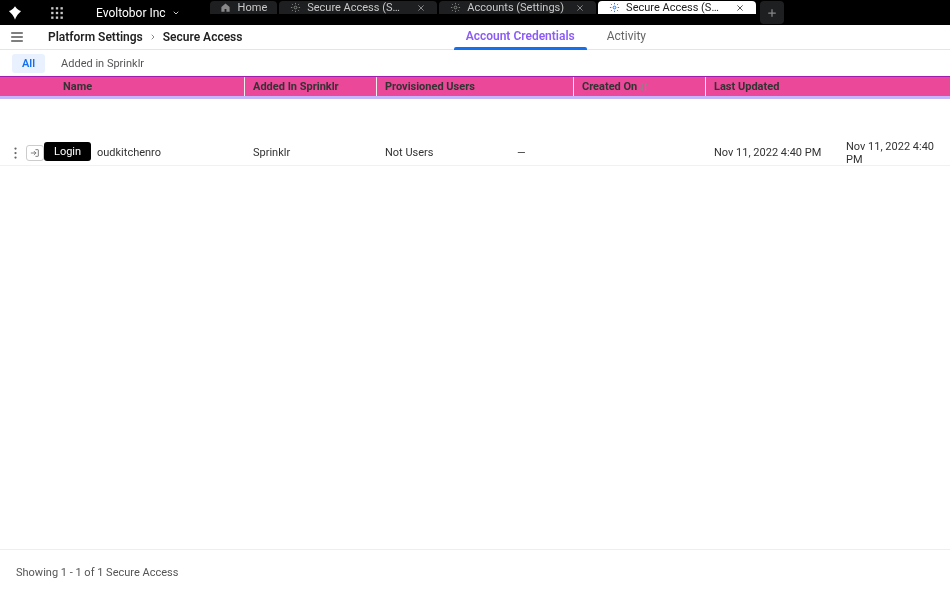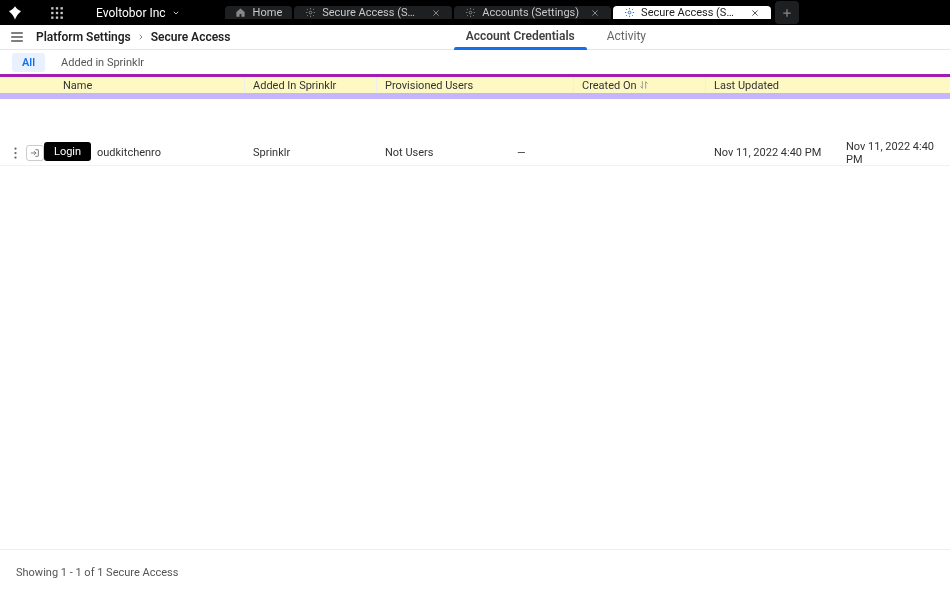--- a/index.html
+++ b/index.html
@@ -2,46 +2,46 @@
 <html><head>
 <meta charset="utf-8">
 <style>
   * { box-sizing: border-box; margin: 0; padding: 0; }
   html, body { width: 950px; height: 594px; font-family: -apple-system, BlinkMacSystemFont, "Segoe UI", Roboto, Arial, sans-serif; font-size: 12px; color: #222; background: #fff; overflow: hidden; }
   
   .topbar { height: 25px; background: #000; display: flex; align-items: center; padding: 0 2px; gap: 16px; }
   .logo { width: 26px; height: 25px; display:flex; align-items:center; justify-content:center; }
   .grid-launcher { width: 26px; height: 25px; display:flex; align-items:center; justify-content:center; cursor:pointer; }
   .org { color:#fff; font-size:12px; display:flex; align-items:center; gap:6px; padding:0 10px; cursor:pointer; }
-  .tabs { display:flex; align-items:center; height:23px; gap:2px; margin-left:19px; }
+  .tabs { display:flex; align-items:flex-start; height:23px; gap:2px; margin-left:4px; }
   .tab { display:flex; align-items:center; gap:6px; padding:0 10px; border-radius:4px 4px 0 0; color:#c9c9c9; font-size:11px; cursor:pointer; position:relative; }
   .tab.inactive { background:#1d1f21; }
   .tab.active { background:#fff; color:#222; }
   .tab .tab-icon { width:12px; height:12px; display:flex; align-items:center; justify-content:center; }
   .tab .close { margin-left:4px; width:12px; height:12px; display:flex; align-items:center; justify-content:center; color:#888; cursor:pointer; }
   .tab.active .close { color:#555; }
   .add-tab { width:24px; height:23px; display:flex; align-items:center; justify-content:center; color:#888; cursor:pointer; background:#1d1f21; border-radius:4px; margin-left:2px;}
   
   .headerrow { height:25px; border-bottom:1px solid #e5e5e5; display:flex; align-items:stretch; }
   .left-head { display:flex; align-items:center; gap:10px; padding-left:8px; }
   .hamburger { width:18px; height:18px; display:flex; align-items:center; justify-content:center; cursor:pointer; color:#555; }
-  .breadcrumbs { display:flex; align-items:center; gap:6px; font-size:12px; font-weight:600; color:#222; }
+  .breadcrumbs { display:flex; align-items:center; gap:6px; font-size:12px; font-weight:600; color:#222;margin-left:12px; }
   .breadcrumbs .crumb1 { font-weight:600; }
   .breadcrumbs .crumb2 { font-weight:600; }
   .chev { color:#888; font-size:10px; }
   .subtabs { margin-left:auto; display:flex; height:100%; align-items:flex-end; gap:24px; padding-right:300px; }
   .subtab { font-size:12px; padding:5px 4px 6px 4px; color:#666; cursor:pointer; position:relative; }
-  .subtab.active { color:#404040; font-weight:600; }
+  .subtab.active { color:#8b5cf6; font-weight:600; }
   .subtab.active::after { content:""; position:absolute; left:-8px; right:-8px; bottom:-1px; height:3px; background:#1570ef; border-radius:2px 2px 0 0; }
   
-  .filterrow { height:27px; display:flex; align-items:center; gap:6px; padding:0 12px; border-bottom:3px solid #a21caf;}
+  .filterrow { height:27px; display:flex; align-items:center; gap:6px; padding:0 12px; border-bottom:1px solid #a21caf;}
   .pill { font-size:11px; padding:3px 10px; border-radius:3px; cursor:pointer; color:#555; }
   .pill.active { background:#e9f1ff; color:#1570ef; font-weight:600; }
   
-  .thead { display:flex; height:22px; border-bottom:6px solid #c4b5fd; background:#fef9c3; font-size:11px; font-weight:400; color:#333; }
+  .thead { display:flex; height:22px; border-bottom:3px solid #c4b5fd; background:#ec4899; font-size:11px; font-weight:700; color:#333; }
   .col { display:flex; align-items:center; padding:0 8px; border-right:1px solid #eee; }
   .cw0 { width:55px; flex:0 0 55px; border-right:none; }
   .cw1 { width:190px; flex:0 0 190px; }
   .cw2 { width:132px; flex:0 0 132px; }
   .cw3 { width:132px; flex:0 0 132px; }
   .cw4 { width:197px; flex:0 0 197px; }
   .cw5 { width:132px; flex:0 0 132px; gap:2px; }
   .cw6 { flex:1 1 auto; border-right:none; }
   .sort-icon { width:10px; height:10px; color:#888; }
   

